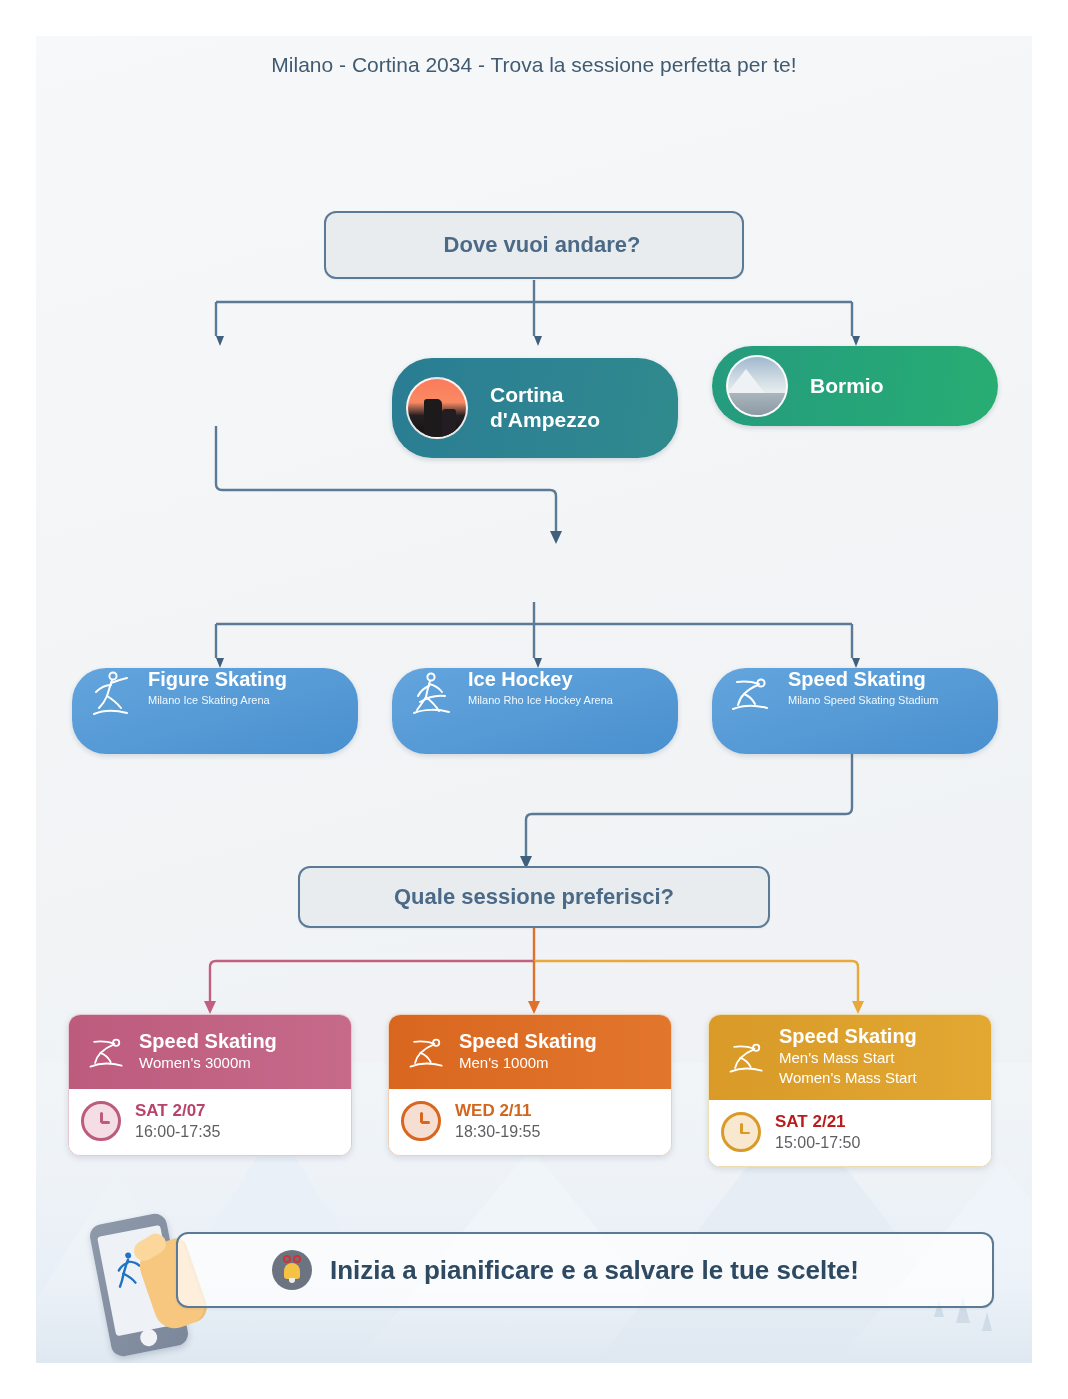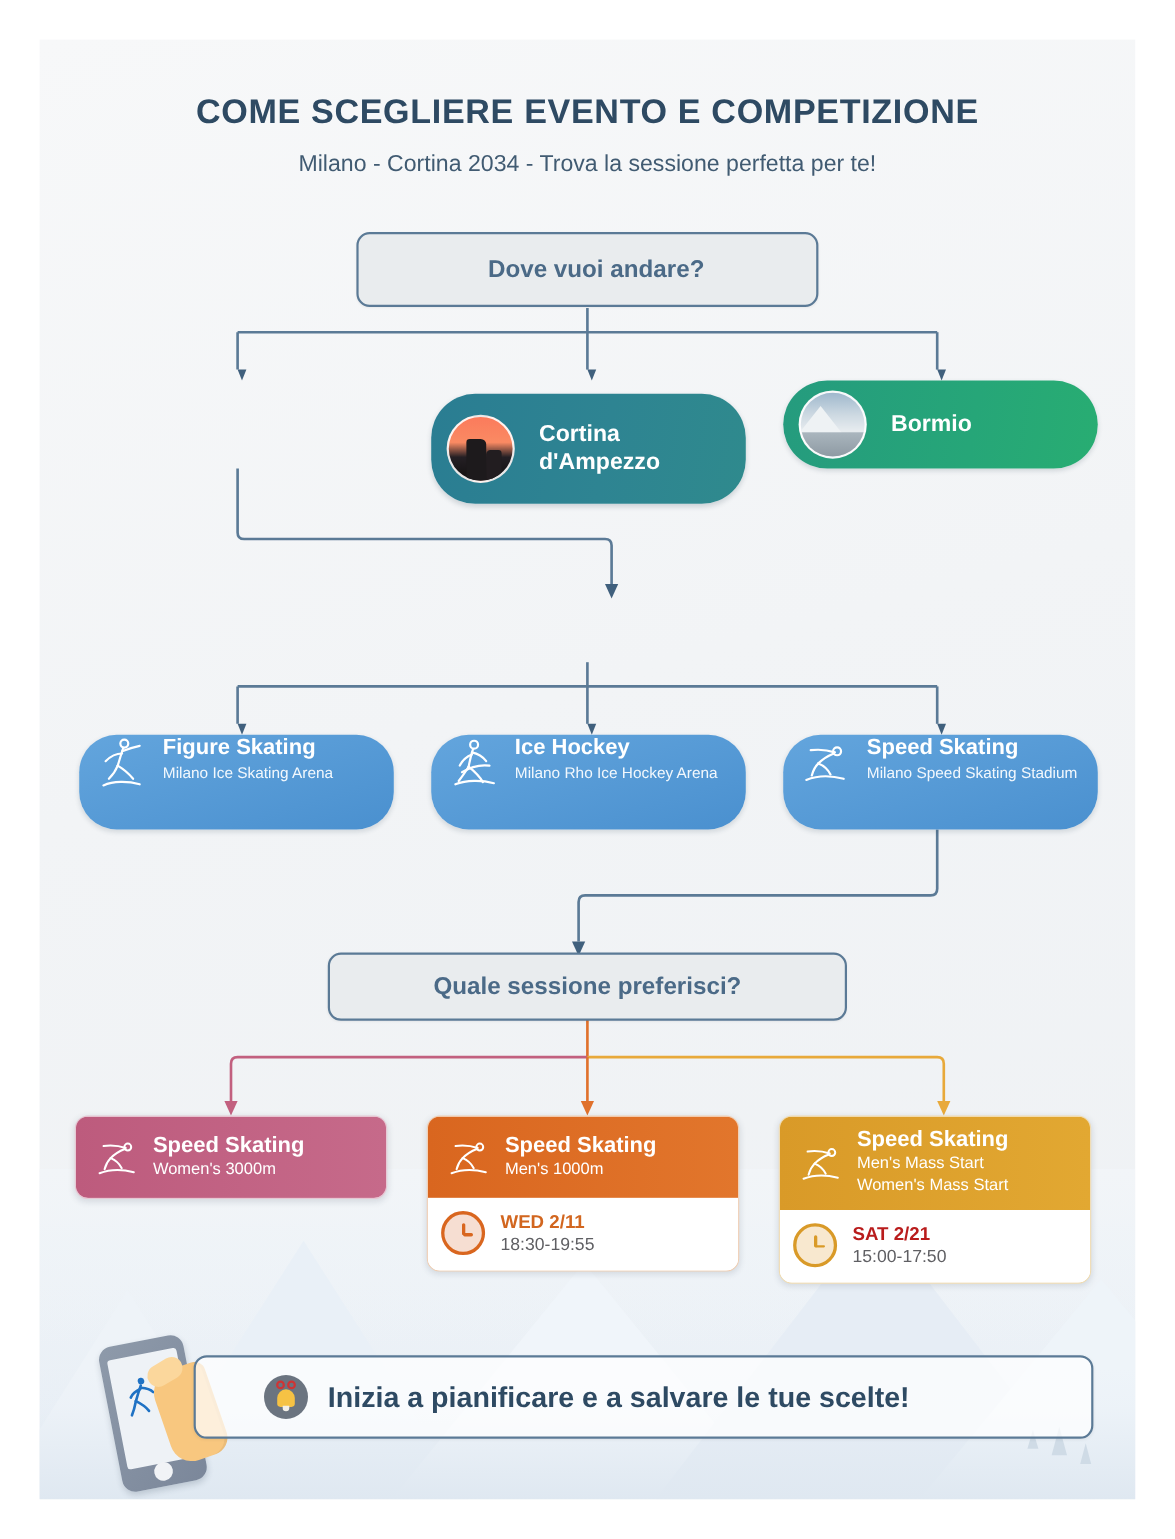--- a/index.html
+++ b/index.html
@@ -108,21 +108,21 @@
   
   .sport {
     position:absolute; border-radius:34px;
     background:linear-gradient(to bottom right,#63a5dd,#4a90cf);
     box-shadow:0 2px 5px rgba(40,60,80,0.16);
     display:flex; align-items:flex-start; color:#fff; overflow:hidden;
   }
   .sport .sicon { width:62px; flex:none; display:flex; align-items:center; justify-content:center; margin-left:8px; }
   .sport .stext { margin-left:6px; }
   .sport .sname { font-size:20px; font-weight:bold; }
-  .sport .svenue { font-size:14px; line-height:1.24; margin-top:3px; color:#f2f8fd; }
+  .sport .svenue { font-size:11px; line-height:1.24; margin-top:3px; color:#f2f8fd; }
 
   
   .session {
     position:absolute; width:284px; border-radius:12px;
     background:#ffffff; overflow:hidden;
     box-shadow:0 2px 6px rgba(40,60,80,0.14);
   }
   .session .shead { display:flex; align-items:center; padding:10px 12px 12px 10px; min-height:74px; }
   .session .shead .ico { width:56px; flex:none; display:flex; align-items:center; justify-content:center; }
   .session .shead .txt { margin-left:4px; color:#fff; }
@@ -134,20 +134,21 @@
   .session .sbody .date { font-size:17px; font-weight:bold; }
   .session .sbody .time { font-size:16px; color:#5f5f63; margin-top:2px; }
 
   
   .cta {
     position:absolute;
     border:2px solid #5b7a96; border-radius:12px;
     background:rgba(255,255,255,0.72);
     display:flex; align-items:center;
     box-shadow:0 1px 3px rgba(0,0,0,0.06);
+    padding-left:32px;
   }
   .cta .cta-text { font-size:26px; font-weight:bold; color:#2e4a63; }
   .bell { width:40px; height:40px; border-radius:50%; background:#6b7480; position:relative; flex:none; margin-left:62px; }
   .bell .body { position:absolute; left:12px; top:13px; width:16px; height:16px; background:#f6c244; border-radius:8px 8px 3px 3px; }
   .bell .clapper { position:absolute; left:17px; top:28px; width:6px; height:5px; background:#f2eee6; border-radius:0 0 3px 3px; }
   .bell .ribbon { position:absolute; left:11px; top:5px; width:18px; height:10px; }
   .bell .ribbon i { position:absolute; width:8px; height:8px; border:2px solid #cf3434; border-radius:50%; }
   .bell .ribbon i:first-child { left:0; }
   .bell .ribbon i:last-child { right:0; }
 
@@ -184,21 +185,20 @@
       <span class="peak p3"></span>
     <span class="peak p4"></span>
       <span class="peak p5"></span>
     <span class="ridge"></span>
     <span class="tree t1"></span>
       <span class="tree t2"></span>
       <span class="tree t3"></span>
   </div>
 
   <div class="header">
-    <div class="title">COME SCEGLIERE EVENTO E COMPETIZIONE</div>
     <div class="subtitle">Milano - Cortina 2034 - Trova la sessione perfetta per te!</div>
   </div>
 
   <svg class="flow" viewBox="0 0 996 1327">
     <g fill="none" stroke="#5b7a96" stroke-width="2.4">
 
       <path d="M498,244 L498,266"></path>
       <path d="M180,266 L816,266"></path>
       <path d="M180,266 L180,300"></path>
       <path d="M498,266 L498,300"></path>
@@ -324,20 +324,30 @@
           <path d="M31 17 C26 19, 21 22, 17 26"></path>
           <path d="M32 16 C26 14, 18 13, 10 14"></path>
           <path d="M17 26 C14 29, 12 33, 11 37"></path>
           <path d="M17 26 C22 28, 26 32, 28 36"></path>
           <path d="M6 41 C16 37, 29 37, 40 40"></path>
         </svg>
       </div>
       <div class="txt">
         <div class="sp-title">Speed Skating</div>
         <div class="sp-sub">Women's 3000m</div>
+      </div>
+    </div>
+    <div class="sbody">
+      <div class="clock" style="border:3px solid #bd5b7d; background:#f4dde5;">
+        <span style="position:absolute;left:16px;top:8px;width:2.5px;height:11px;background:#bd5b7d;border-radius:2px;"></span>
+        <span style="position:absolute;left:17px;top:17px;width:9px;height:2.5px;background:#bd5b7d;border-radius:2px;"></span>
+      </div>
+      <div class="when">
+        <div class="date" style="color:#b8436b;">SAT 2/07</div>
+        <div class="time">16:00-17:35</div>
       </div>
     </div>
   </div>
 
   <div class="session" style="left:352px; top:978px; border:1.5px solid #f0cfb4;">
     <div class="shead" style="background:linear-gradient(to right,#d9661f,#e2762c);">
       <div class="ico">
         <svg width="46" height="44" viewBox="0 0 48 48" fill="none" stroke="#ffffff" stroke-width="2" stroke-linecap="round">
           <circle cx="34" cy="15" r="3.4"></circle>
           <path d="M31 17 C26 19, 21 22, 17 26"></path>

